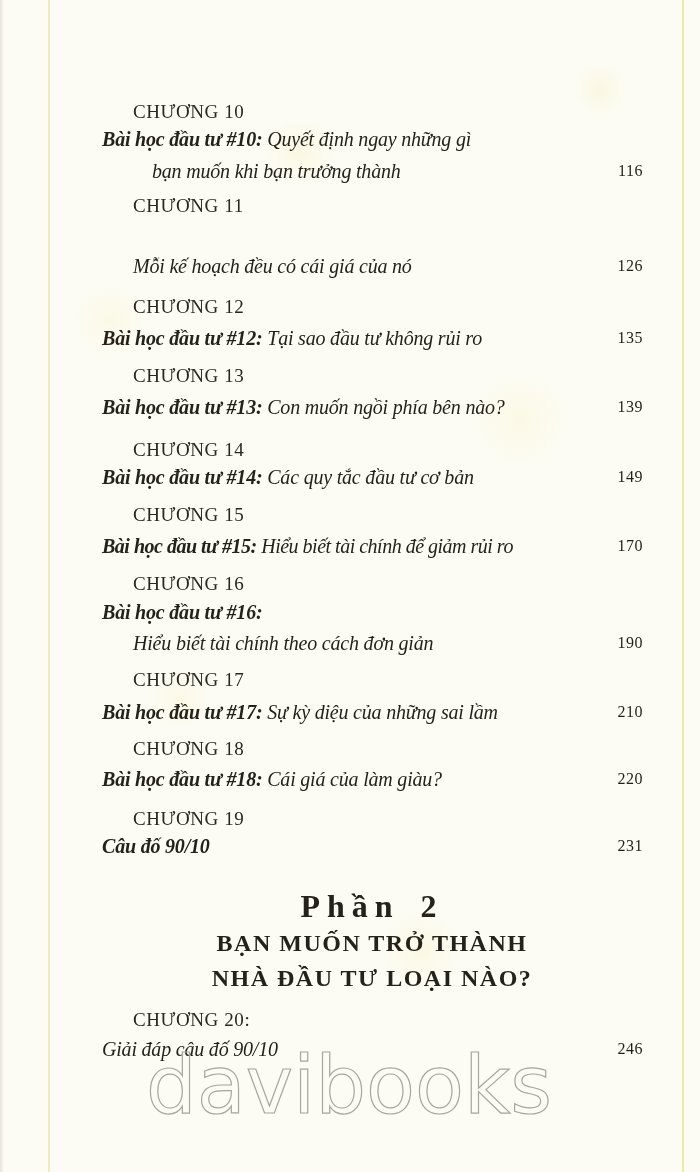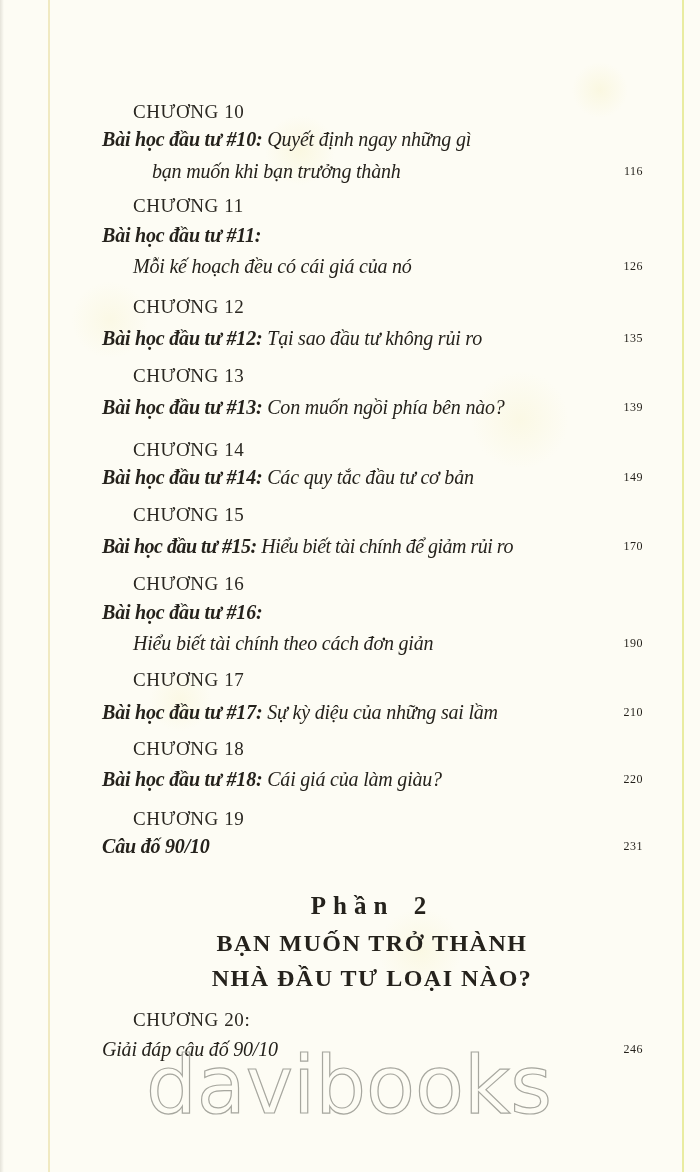--- a/index.html
+++ b/index.html
@@ -21,24 +21,24 @@
   .fold-line{position:absolute;left:48px;top:0;width:2px;height:100%;
     background:rgba(224,210,130,0.45);}
   .scan-line-right{position:absolute;left:682px;top:0;width:2px;height:100%;
     background:rgba(216,222,92,0.55);filter:blur(0.4px);}
   .line{position:absolute;white-space:nowrap;line-height:28px;}
   .chap{left:133px;font-size:19px;line-height:22px;letter-spacing:0.6px;color:#2a2721;}
   .t{left:102px;font-style:italic;font-size:20px;letter-spacing:-0.2px;}
   .lead{font-weight:bold;}
   .cont{left:152px;}
   .sub{left:133px;}
-  .num{position:absolute;right:57px;font-size:12px;line-height:28px;font-style:normal;
+  .num{position:absolute;right:57px;font-size:16px;line-height:28px;font-style:normal;
     letter-spacing:0.5px;color:#221f19;}
   .part-label{position:absolute;left:44px;right:0;text-align:center;font-weight:bold;
-    font-size:25px;line-height:28px;letter-spacing:7px;word-spacing:6px;}
+    font-size:32px;line-height:28px;letter-spacing:7px;word-spacing:6px;}
   .part-title{position:absolute;left:44px;right:0;text-align:center;font-weight:bold;
     font-size:24px;line-height:28px;letter-spacing:1.5px;}
   .wm-brand{position:absolute;right:148px;top:1046px;line-height:1;
     font-family:"DejaVu Sans","Liberation Sans",sans-serif;font-size:80px;
     color:rgba(255,255,255,0.02);-webkit-text-stroke:1.2px #a7a79f;}
   .wm-tag{position:absolute;right:148px;top:1116px;line-height:1.2;
     font-family:"DejaVu Sans","Liberation Sans",sans-serif;font-size:40px;letter-spacing:1px;
     color:rgba(255,255,255,0.02);-webkit-text-stroke:1px #a2a29a;}
 </style>
 </head>
@@ -48,21 +48,20 @@
   <div class="edge-left"></div>
   <div class="fold-line"></div>
   <div class="scan-line-right"></div>
 
   <div class="line chap" style="top:101px">CHƯƠNG 10</div>
   <div class="line t" style="top:125px"><span class="lead">Bài học đầu tư #10:</span><span> Quyết định ngay những gì</span></div>
   <div class="line t cont" style="top:157px">bạn muốn khi bạn trưởng thành</div>
   <div class="num" style="top:157px">116</div>
 
   <div class="line chap" style="top:195px">CHƯƠNG 11</div>
-  <div class="line t" style="top:221px"><span class="lead">Bài học đầu tư #11:</span></div>
   <div class="line t sub" style="top:252px">Mỗi kế hoạch đều có cái giá của nó</div>
   <div class="num" style="top:252px">126</div>
 
   <div class="line chap" style="top:296px">CHƯƠNG 12</div>
   <div class="line t" style="top:324px"><span class="lead">Bài học đầu tư #12:</span><span> Tại sao đầu tư không rủi ro</span></div>
   <div class="num" style="top:324px">135</div>
 
   <div class="line chap" style="top:365px">CHƯƠNG 13</div>
   <div class="line t" style="top:393px"><span class="lead">Bài học đầu tư #13:</span><span> Con muốn ngồi phía bên nào?</span></div>
   <div class="num" style="top:393px">139</div>

